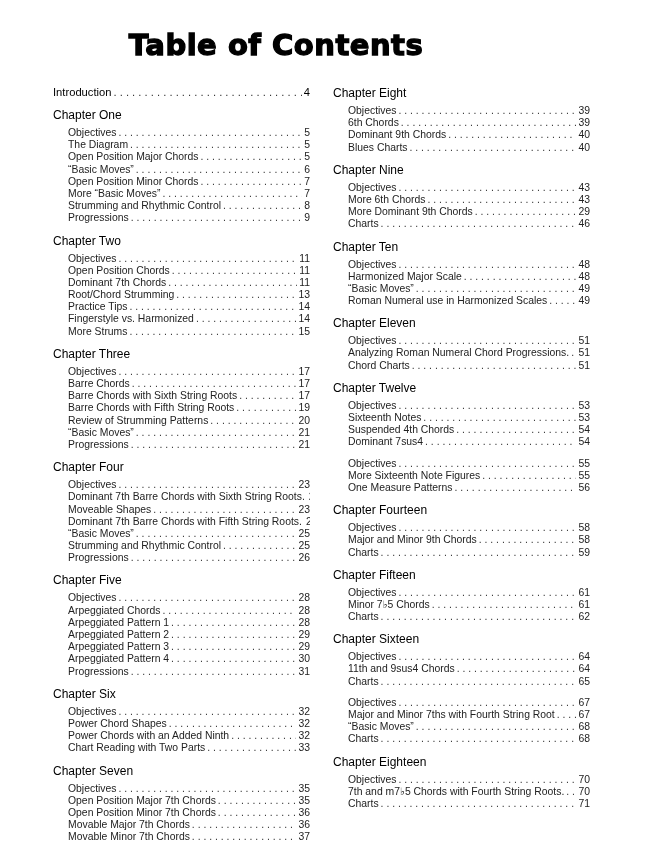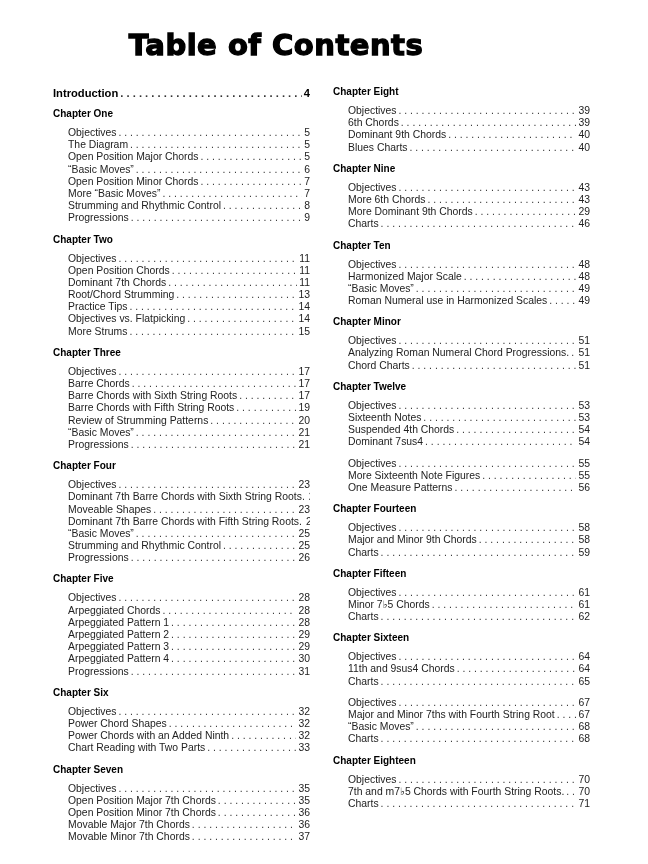--- a/index.html
+++ b/index.html
@@ -12,24 +12,24 @@
     font-family: "DejaVu Sans", sans-serif; font-weight: 900; font-size: 29px;
     letter-spacing: 0.5px; color: #000;
     -webkit-text-stroke: 1.3px #000;
   }
   .col { position: absolute; top: 86px; }
   .col-left { left: 53px; width: 257px; }
   .col-right { left: 333px; width: 257px; }
   .intro-row, .entry {
     display: flex; align-items: baseline; white-space: nowrap; overflow: hidden;
   }
-  .intro-row { font-weight: bold; font-size: 11.2px; color: #000; height: 14px; margin-bottom: 8px; align-items: center; }
+  .intro-row { font-weight: normal; font-size: 11.2px; color: #000; height: 14px; margin-bottom: 8px; }
   .chapter { margin-bottom: 9px; }
   .chapter-title {
-    font-weight: bold; font-size: 10px; color: #000; height: 14px; margin-bottom: 5px;
+    font-weight: normal; font-size: 12px; color: #000; height: 14px; margin-bottom: 5px;
   }
   .entries { padding-left: 15px; }
   .entry { font-size: 10.4px; height: 12.2px; line-height: 12.2px; color: #222; }
   .label { flex: 0 0 auto; }
   .leader {
     flex: 1 1 auto; overflow: hidden; margin: 0 2px;
     letter-spacing: 3.1px; color: #333;
   }
   .leader::before { content: ". . . . . . . . . . . . . . . . . . . . . . . . . . . . . . . . . . . . . . . . . . . . . . . . . . . . . . . . . . . . . . . . . . . . . . . . . . . . . . . . . . . . . . . . . . . . . ."; letter-spacing: 0; }
   .page { flex: 0 0 auto; text-align: right; }
@@ -113,21 +113,21 @@
             <span class="label">Root/Chord Strumming</span>
             <span class="leader"></span>
             <span class="page">13</span>
           </div>
           <div class="entry">
             <span class="label">Practice Tips</span>
             <span class="leader"></span>
             <span class="page">14</span>
           </div>
           <div class="entry">
-            <span class="label">Objectives vs. Flatpicking</span>
+            <span class="label">Fingerstyle vs. Harmonized</span>
             <span class="leader"></span>
             <span class="page">14</span>
           </div>
           <div class="entry">
             <span class="label">More Strums</span>
             <span class="leader"></span>
             <span class="page">15</span>
           </div>
         </div>
       </div>
@@ -380,21 +380,21 @@
             <span class="page">49</span>
           </div>
           <div class="entry">
             <span class="label">Roman Numeral use in Harmonized Scales</span>
             <span class="leader"></span>
             <span class="page">49</span>
           </div>
         </div>
       </div>
       <div class="chapter">
-        <div class="chapter-title">Chapter Minor</div>
+        <div class="chapter-title">Chapter Eleven</div>
         <div class="entries">
           <div class="entry">
             <span class="label">Objectives</span>
             <span class="leader"></span>
             <span class="page">51</span>
           </div>
           <div class="entry">
             <span class="label">Analyzing Roman Numeral Chord Progressions.</span>
             <span class="leader"></span>
             <span class="page">51</span>

